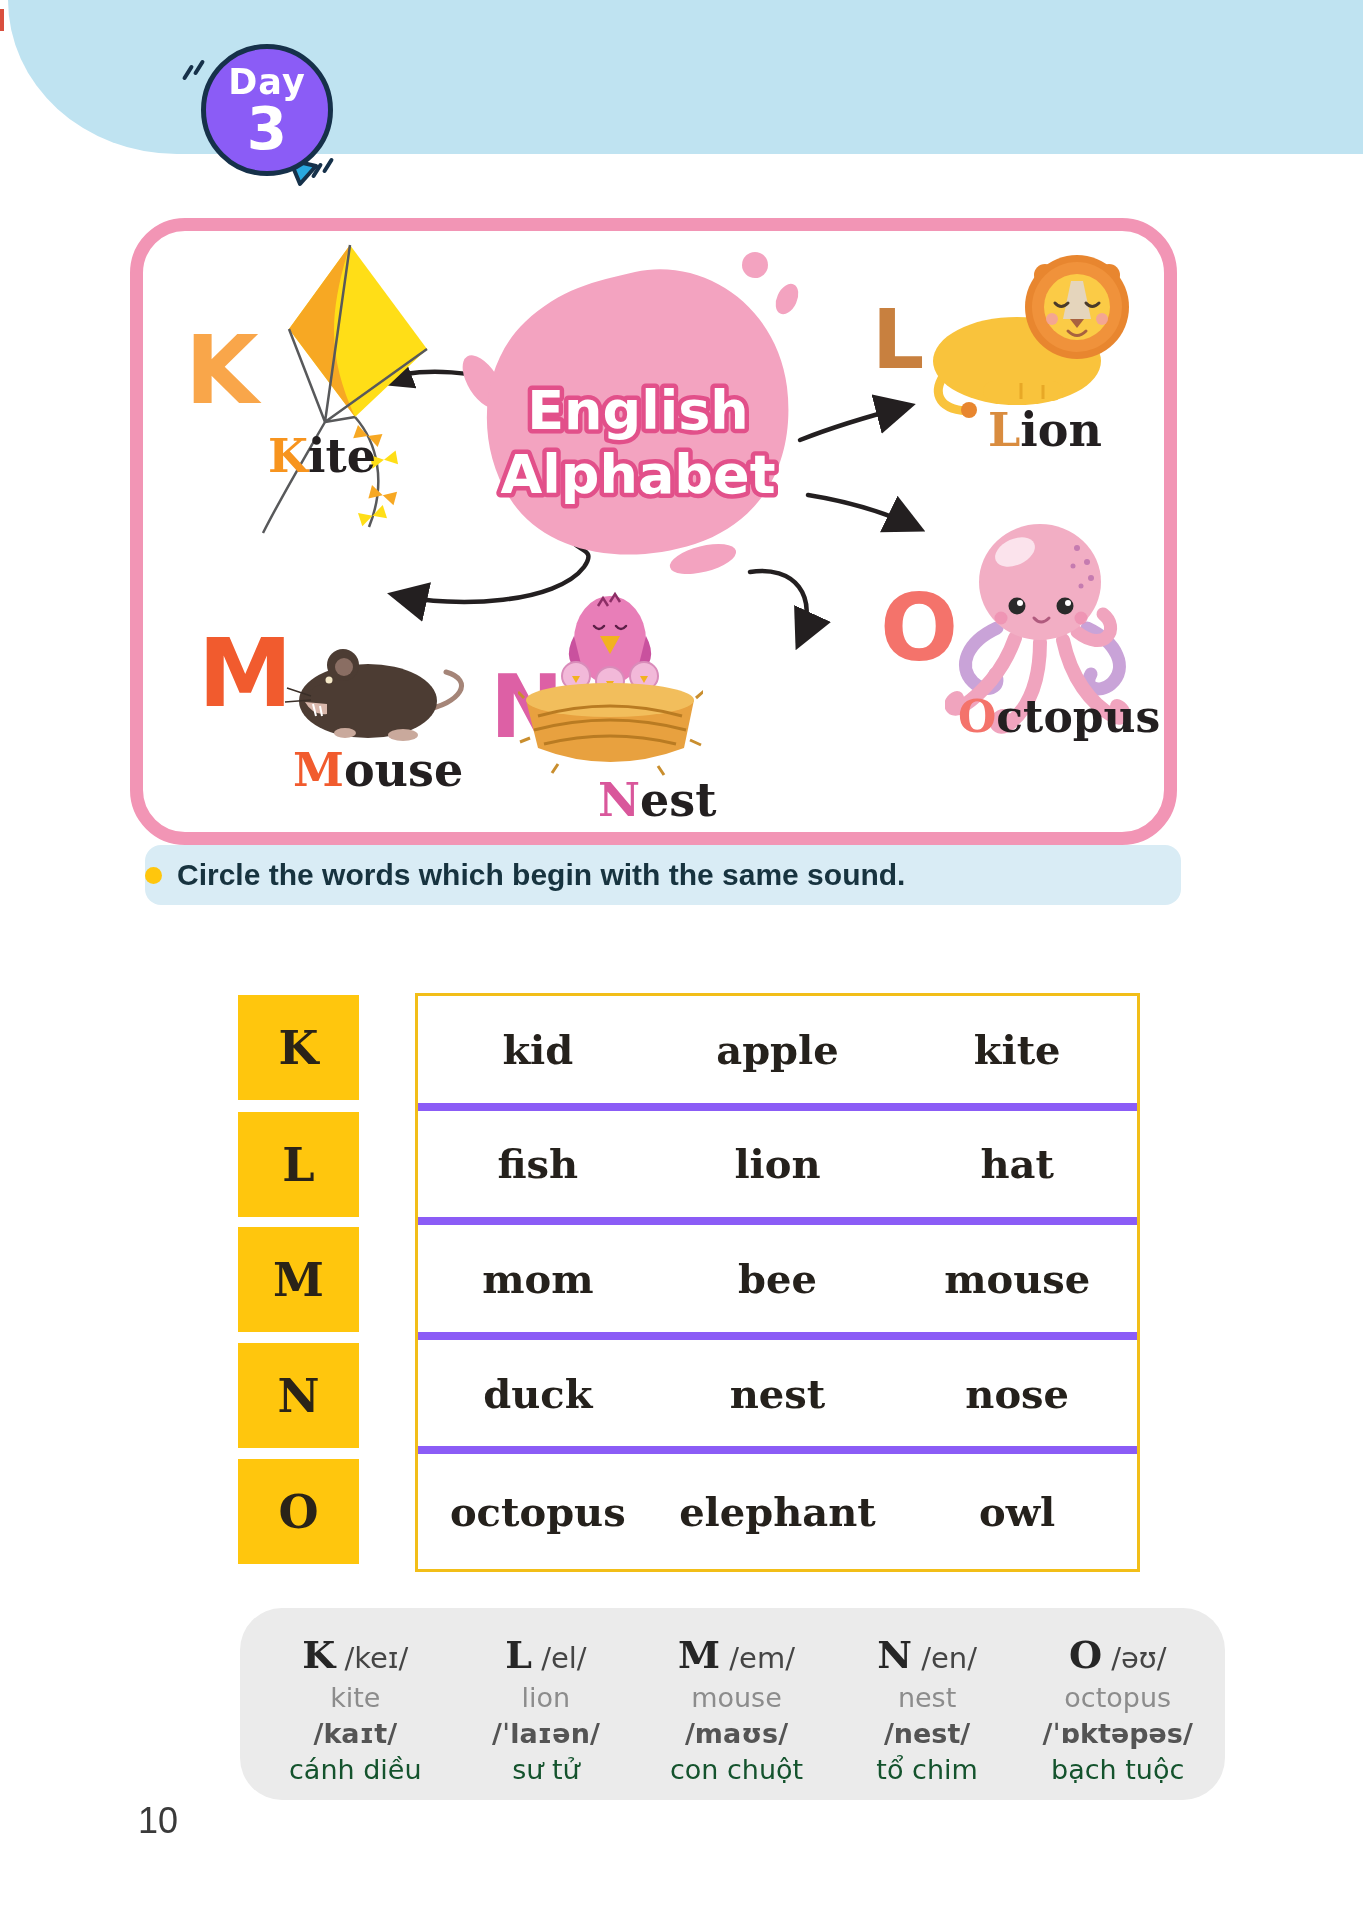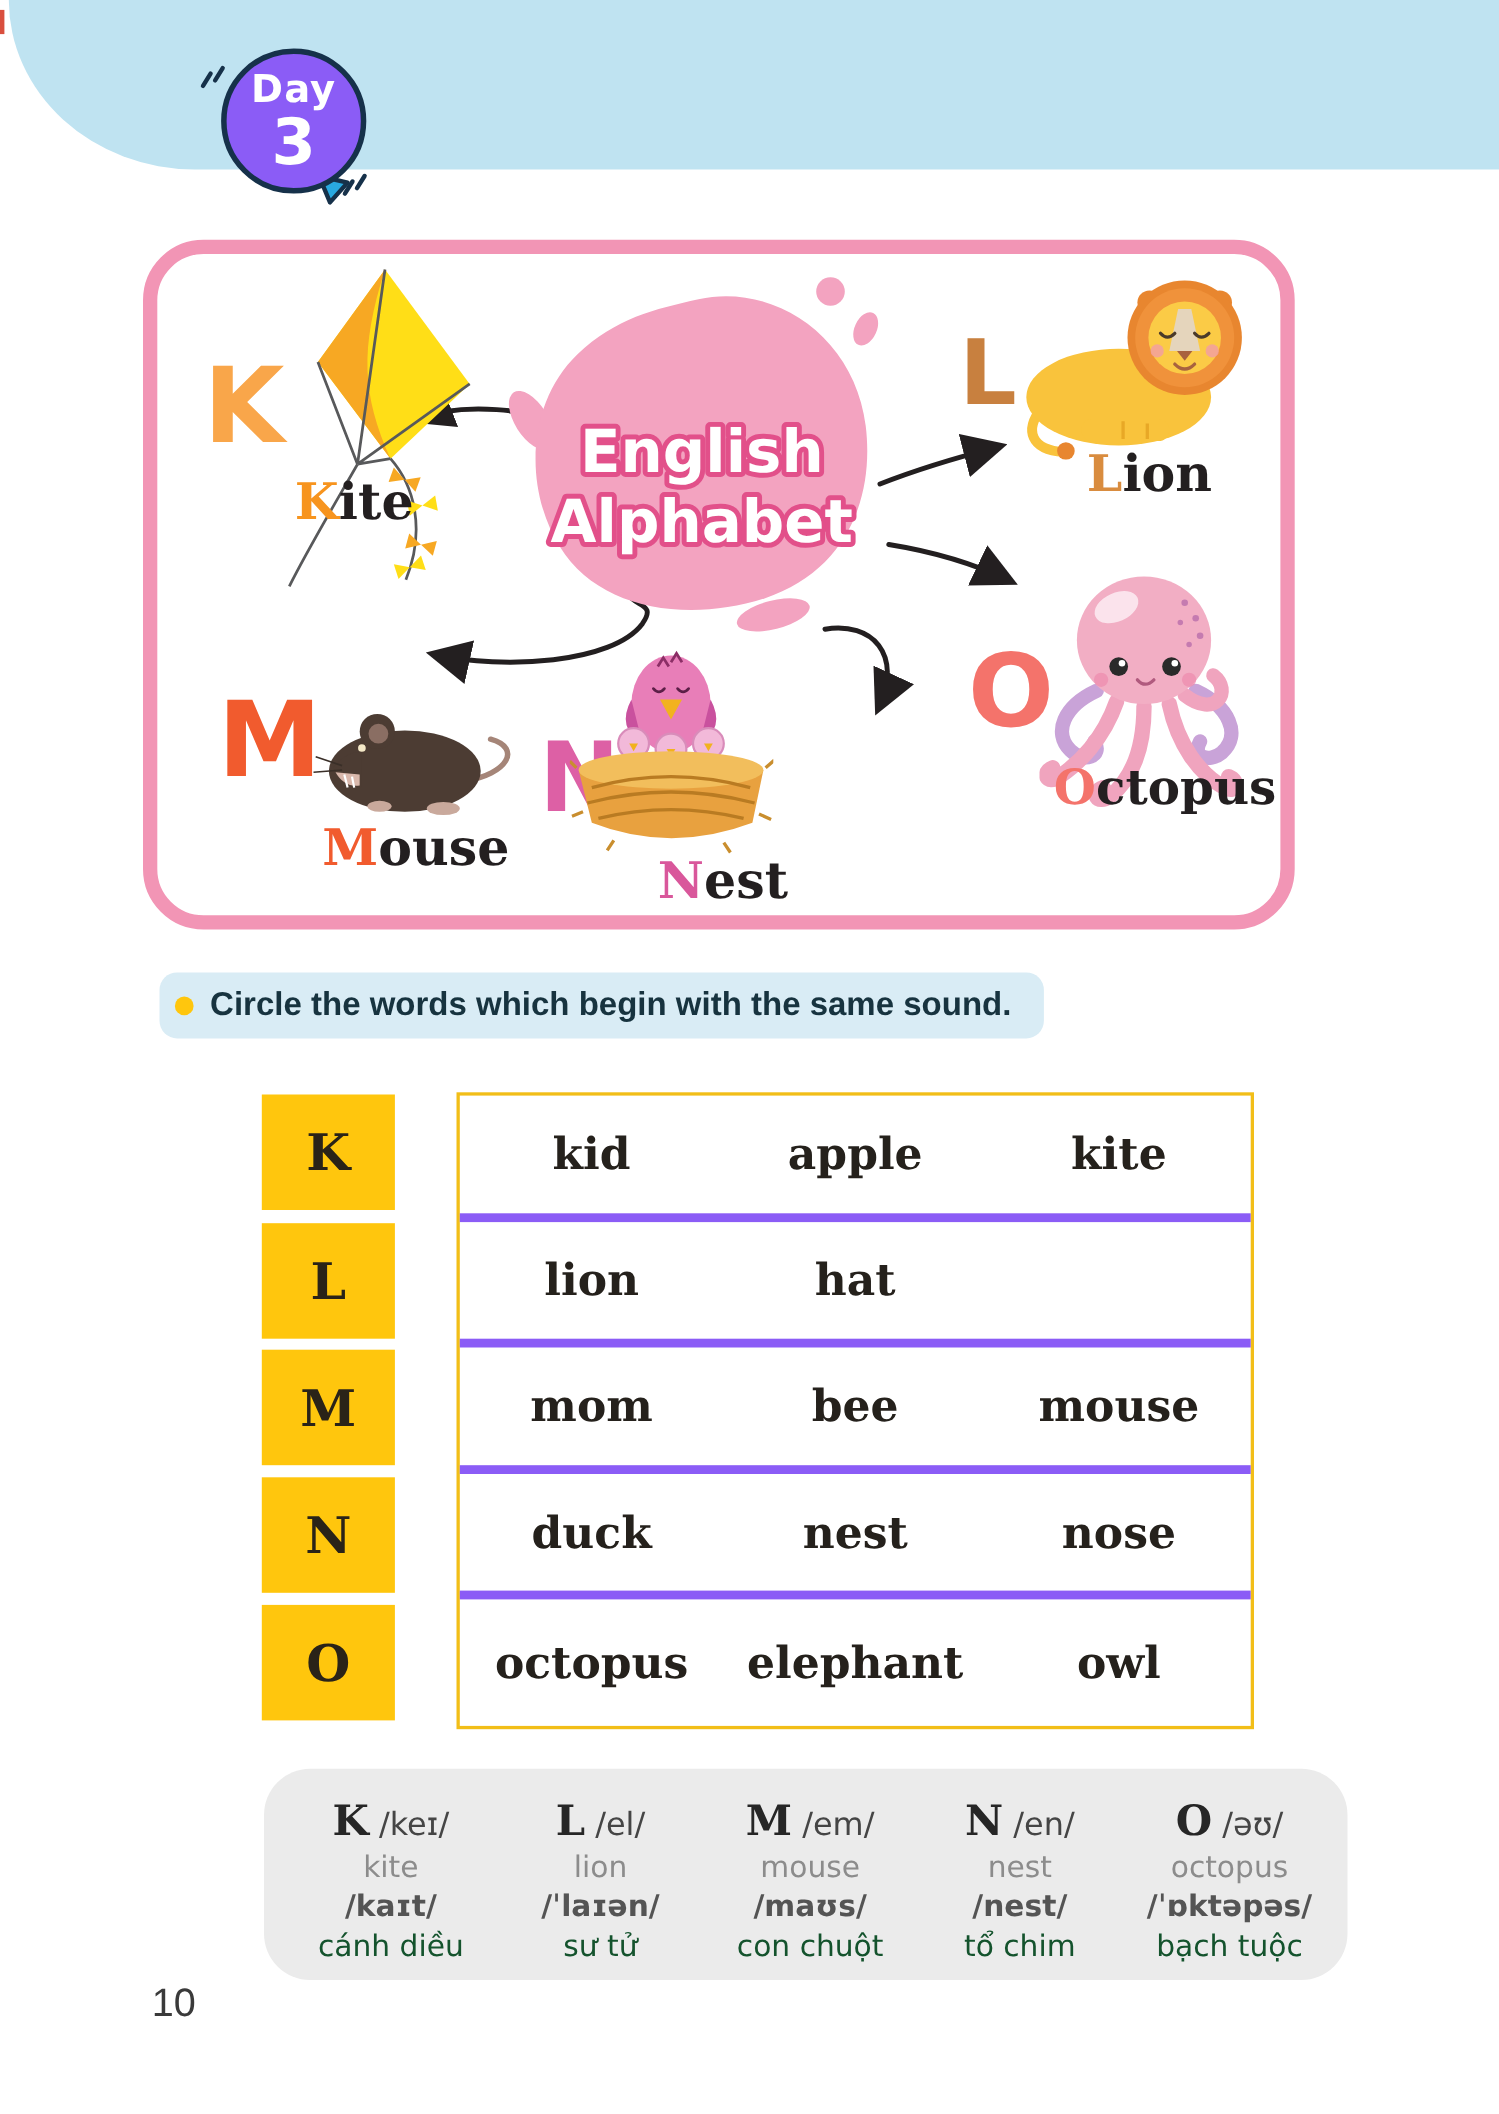--- a/index.html
+++ b/index.html
@@ -24,22 +24,22 @@
   .big-letter{font-family:"DejaVu Sans",sans-serif;font-weight:bold;line-height:1;}
   .mm-label{font-family:"DejaVu Serif",serif;font-weight:bold;font-size:46px;color:#231F20;white-space:nowrap;}
   .c-k{color:#F9A64A;} .ci-k{color:#F7941E;}
   .c-l{color:#C8803F;} .ci-l{color:#D98C3F;}
   .c-m{color:#F15B2E;} .ci-m{color:#F15B2E;}
   .c-n{color:#DD60A5;} .ci-n{color:#D9579B;}
   .c-o{color:#F4736B;} .ci-o{color:#F4736B;}
   .arrows{position:absolute;left:0;top:0;width:1021px;height:601px;pointer-events:none;}
 
   
-  .instruction{position:absolute;left:145px;top:884px;width:804px;height:60px;background:#D9ECF5;
-               border-radius:16px;display:flex;align-items:center;padding-left:14px;box-sizing:border-box;}
+  .instruction{position:absolute;left:145px;top:845px;width:1036px;height:60px;background:#D9ECF5;
+               border-radius:16px;display:flex;align-items:center;box-sizing:border-box;}
   .bullet{width:17px;height:17px;border-radius:50%;background:#FFC60D;margin-right:15px;flex:0 0 auto;}
   .instr-text{font-family:"Liberation Sans",sans-serif;font-weight:bold;font-size:30px;color:#17333F;}
 
   
   .tile{position:absolute;left:238px;width:121px;height:105px;background:#FFC60D;
         display:flex;align-items:center;justify-content:center;
         font-family:"DejaVu Serif",serif;font-weight:bold;font-size:46px;color:#2A2318;}
   .word-table{position:absolute;left:415px;top:993px;width:725px;height:579px;border:3px solid #F2BE18;
               box-sizing:border-box;display:grid;grid-template-rows:repeat(5,1fr);background:#fff;}
   .word-row{display:grid;grid-template-columns:repeat(3,1fr);align-items:center;border-bottom:8px solid #8b5cf6;}
@@ -235,20 +235,21 @@
   <div class="tile" style="top:1343px;">N</div>
   <div class="tile" style="top:1459px;">O</div>
 
   <div class="word-table">
     <div class="word-row">
       <span class="word">kid</span>
       <span class="word">apple</span>
       <span class="word">kite</span>
     </div>
     <div class="word-row">
+      <span class="word">fish</span>
       <span class="word">lion</span>
       <span class="word">hat</span>
     </div>
     <div class="word-row">
       <span class="word">mom</span>
       <span class="word">bee</span>
       <span class="word">mouse</span>
     </div>
     <div class="word-row">
       <span class="word">duck</span>

